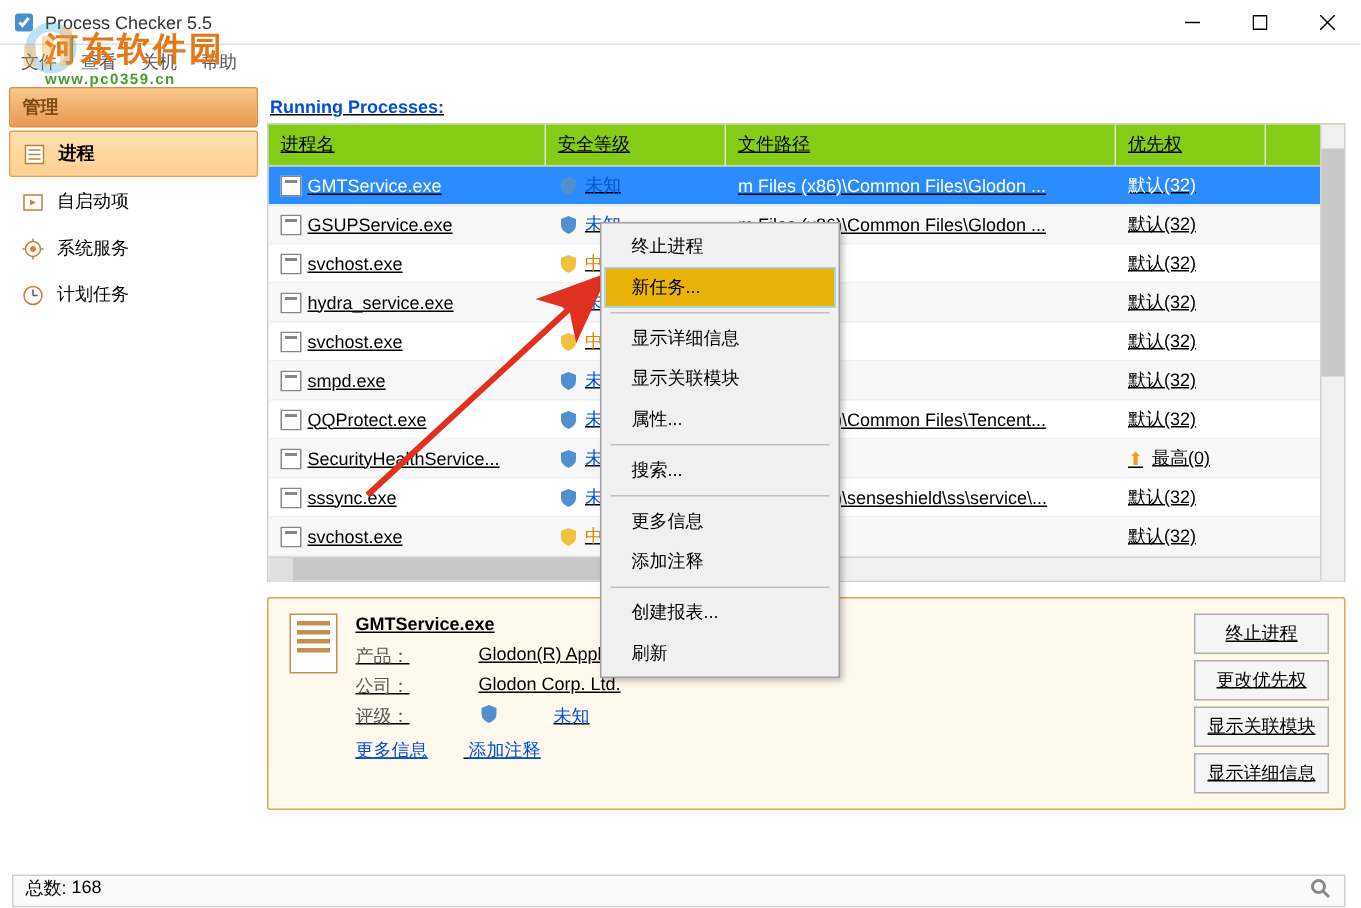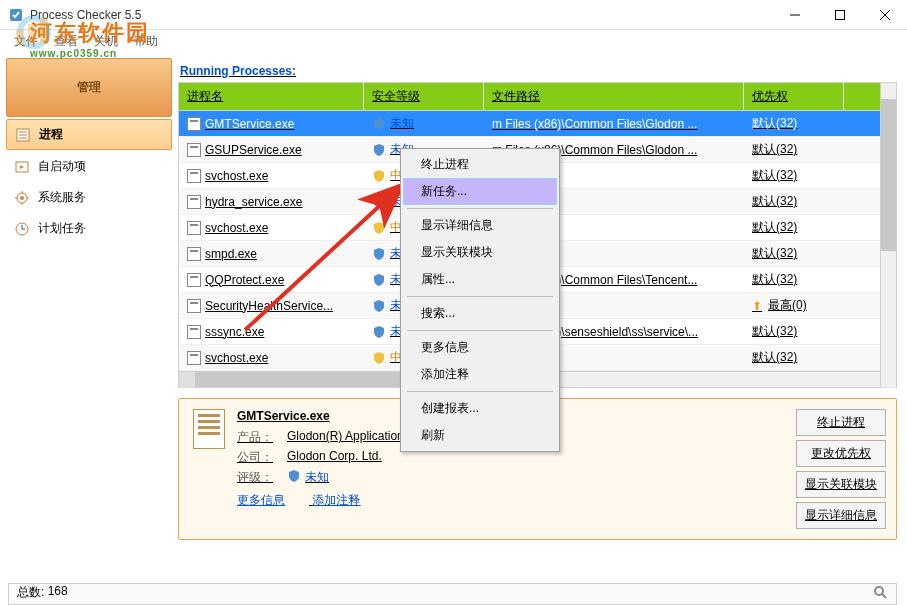--- a/index.html
+++ b/index.html
@@ -15,21 +15,21 @@
 .menubar span { color: #555; padding: 2px 6px; }
 
 .watermark { position: absolute; top: 18px; left: 30px; z-index: 100; pointer-events: none; }
 .watermark .wm-cn { color: #e67817; font-size: 22px; font-weight: bold; letter-spacing: 2px; }
 .watermark .wm-url { color: #4a9b2f; font-size: 10px; font-weight: bold; letter-spacing: 1px; }
 .watermark .wm-logo { position: absolute; left: -20px; top: -10px; opacity: 0.6; }
 
 .main { display: flex; height: calc(100% - 52px - 24px); }
 
 .sidebar { width: 178px; padding: 6px; }
-.sidebar-header { background: linear-gradient(#f8c88a, #e89850); color: #7a4a10; font-weight: bold; padding: 20px 8px; border: 1px solid #d89040; border-radius: 2px; text-align: center; }
+.sidebar-header { background: linear-gradient(#f8c88a, #e89850); color: #7a4a10; font-weight: bold; padding: 4px 8px; border: 1px solid #d89040; border-radius: 2px; }
 .sidebar-item { display: flex; align-items: center; padding: 6px 8px; gap: 8px; cursor: pointer; border-radius: 2px; margin-top: 2px; }
 .sidebar-item.active { background: linear-gradient(#ffe0b0, #ffd090); border: 1px solid #e8a050; font-weight: bold; }
 .sidebar-item .si-icon { width: 16px; height: 16px; display: flex; align-items: center; justify-content: center; }
 
 .content { flex: 1; padding: 6px 10px 6px 0; display: flex; flex-direction: column; text-decoration: underline; }
 .section-title { color: #0050d8; font-weight: bold; margin: 6px 0 4px 2px; }
 
 .table-wrap { border: 1px solid #d0d0d0; flex: 0 0 auto; position: relative; }
 .table-header { display: flex; background: #84cc16; border-bottom: 1px solid #d0d0d0; }
 .th { padding: 5px 8px; border-right: 1px solid #e0e0e0; font-weight: normal; position: relative; }
@@ -58,31 +58,31 @@
 
 .hscroll { height: 16px; background: #f0f0f0; border-top: 1px solid #d0d0d0; position: relative; }
 .hscroll .thumb { position: absolute; left: 16px; width: 40%; height: 100%; background: #c8c8c8; }
 .hscroll .arr { position: absolute; width: 16px; height: 16px; background: #e0e0e0; top: 0; }
 
 .vscroll { position: absolute; right: 0; top: 0; bottom: 0; width: 16px; background: #f0f0f0; border-left: 1px solid #d0d0d0; }
 .vscroll .thumb { position: absolute; top: 16px; height: 50%; width: 100%; background: #c8c8c8; }
 
 .context-menu { position: absolute; left: 400px; top: 148px; width: 160px; background: #f0f0f0; border: 1px solid #a0a0a0; box-shadow: 2px 2px 4px rgba(0,0,0,0.25); z-index: 200; padding: 2px; }
 .cm-item { padding: 5px 18px; cursor: pointer; }
-.cm-item.hover { background: #c4b5fd; border: 1px solid #99d1ff; padding: 4px 17px; }
+.cm-item.hover { background: #eab308; border: 1px solid #99d1ff; padding: 4px 17px; }
 .cm-sep { height: 1px; background: #c0c0c0; margin: 3px 4px; }
 
 .arrow-annotation { position: absolute; left: 230px; top: 175px; z-index: 150; pointer-events: none; }
 
 .detail-box { border: 1px solid #e8a050; background: #fff8ec; margin-top: 10px; padding: 10px; display: flex; gap: 12px; position: relative; border-radius: 2px; }
 .detail-icon { width: 32px; height: 40px; border: 1px solid #c09050; background: #fff; position: relative; margin-left: 4px; }
 .detail-icon::before { content: ''; position: absolute; top: 4px; left: 4px; right: 4px; height: 3px; background: #c09050; box-shadow: 0 6px 0 #c09050, 0 12px 0 #c09050, 0 18px 0 #c09050; }
 .detail-info { flex: 1; }
 .detail-title { font-weight: bold; margin-bottom: 6px; }
-.detail-row { margin: 3px 0; display: flex; }
+.detail-row { margin: 3px 0; display: flex; gap: 32px; }
 .detail-label { width: 50px; color: #555; }
 .detail-links { margin-top: 6px; }
 .detail-links a { color: #0050d8; text-decoration: underline; margin-right: 24px; cursor: pointer; }
 .detail-btns { display: flex; flex-direction: column; gap: 4px; }
 .detail-btn { width: 90px; padding: 4px 0; text-align: center; background: #f5f5f5; border: 1px solid #b0b0b0; cursor: pointer; }
 
 .statusbar { position: absolute; bottom: 0; left: 8px; right: 10px; height: 22px; border: 1px solid #d0d0d0; background: #fafafa; display: flex; align-items: flex-start; padding: 0 8px; }
 .statusbar .mag { margin-left: auto; }
 
 svg { display: block; }

